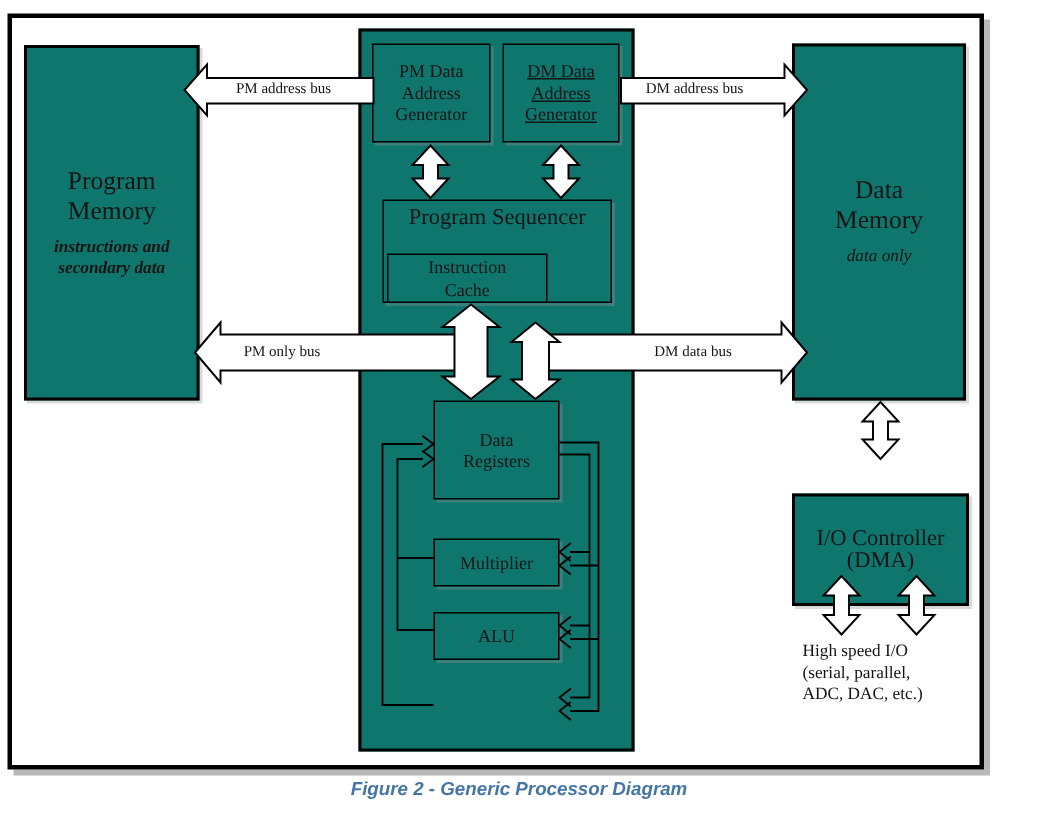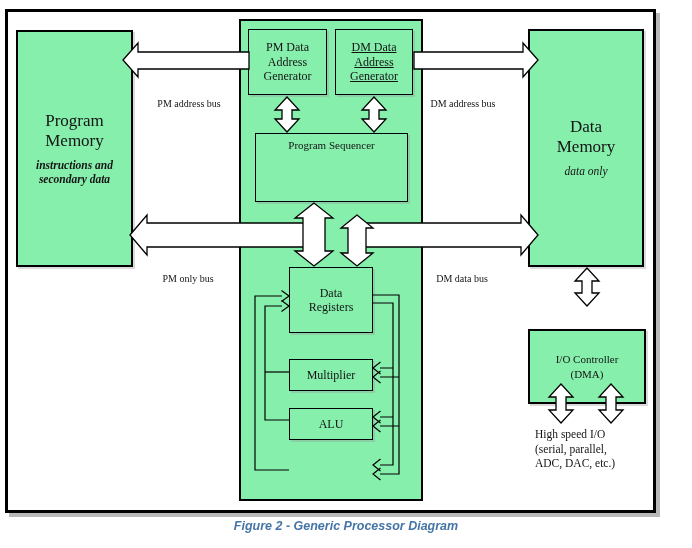--- a/index.html
+++ b/index.html
@@ -1,32 +1,32 @@
 <!DOCTYPE html>
 <html><head>
 <meta charset="utf-8">
 <style>
   html,body{margin:0;padding:0;background:#fff;}
   .page{position:relative;width:692px;height:548px;background:#fff;overflow:hidden;}
   .frame{position:absolute;left:5px;top:9px;width:651px;height:504px;border:3px solid #000;
          box-sizing:border-box;background:#fff;box-shadow:4px 4px 0 rgba(125,125,125,.55);}
-  .box{position:absolute;background:#86efac;border:2px solid #000;box-sizing:border-box;
+  .box{position:absolute;background:#0f766e;border:2px solid #000;box-sizing:border-box;
        display:flex;flex-direction:column;align-items:center;justify-content:center;
        text-align:center;font-family:"Liberation Serif",serif;color:#141414;
        white-space:pre-line;box-shadow:2px 2px 0 rgba(150,150,150,.35);}
   .thin{border-width:1.4px;}
   .t17{font-size:17px;line-height:20px;}
   .t12{font-size:12px;line-height:14.5px;}
-  .t125{font-size:11px;line-height:15px;align-items:center;}
+  .t125{font-size:15px;line-height:15px;align-items:center;}
   .memnote{font-style:italic;font-size:11.5px;line-height:13.5px;margin-top:8px;}
   .bold{font-weight:bold;}
   .seq{justify-content:flex-start;padding-top:4px;}
   .wires{position:absolute;left:0;top:0;z-index:5;pointer-events:none;}
   .buslabel{position:absolute;z-index:6;width:90px;text-align:center;
-            font-family:"Liberation Serif",serif;font-size:10px;color:#141414;margin-top:44px;}
+            font-family:"Liberation Serif",serif;font-size:10px;color:#141414;}
   .hsnote{position:absolute;left:535px;top:427px;width:110px;z-index:6;text-align:left;
           font-family:"Liberation Serif",serif;font-size:11.5px;line-height:14.5px;
           color:#141414;white-space:pre-line;}
   .caption{position:absolute;left:0;top:519px;width:692px;text-align:center;
            font-family:"Liberation Sans",sans-serif;font-style:italic;font-weight:bold;
            font-size:12.5px;color:#4575A6;}
   .wb{fill:#fff;stroke:#000;stroke-width:1.3;}
   .ln{fill:none;stroke:#000;stroke-width:1.2;}
 </style>
 </head>
@@ -57,20 +57,24 @@
 Generator</div>
   </div>
   <div class="box thin t12" style="left:335px;top:29px;width:78px;height:66px;text-decoration:underline;">
     <div>DM Data
 Address
 Generator</div>
   </div>
 
   <div class="box thin t125 seq" style="left:255px;top:133px;width:153px;height:69px;">
     <div>Program Sequencer</div>
+  </div>
+  <div class="box thin t12" style="left:258px;top:169px;width:107px;height:33px;box-shadow:none;">
+    <div>Instruction
+Cache</div>
   </div>
 
   <div class="box thin t12" style="left:289px;top:267px;width:84px;height:66px;">
     <div>Data
 Registers</div>
   </div>
   <div class="box thin t12" style="left:289px;top:359px;width:84px;height:32px;">
     <div>Multiplier</div>
   </div>
   <div class="box thin t12" style="left:289px;top:408px;width:84px;height:32px;">

